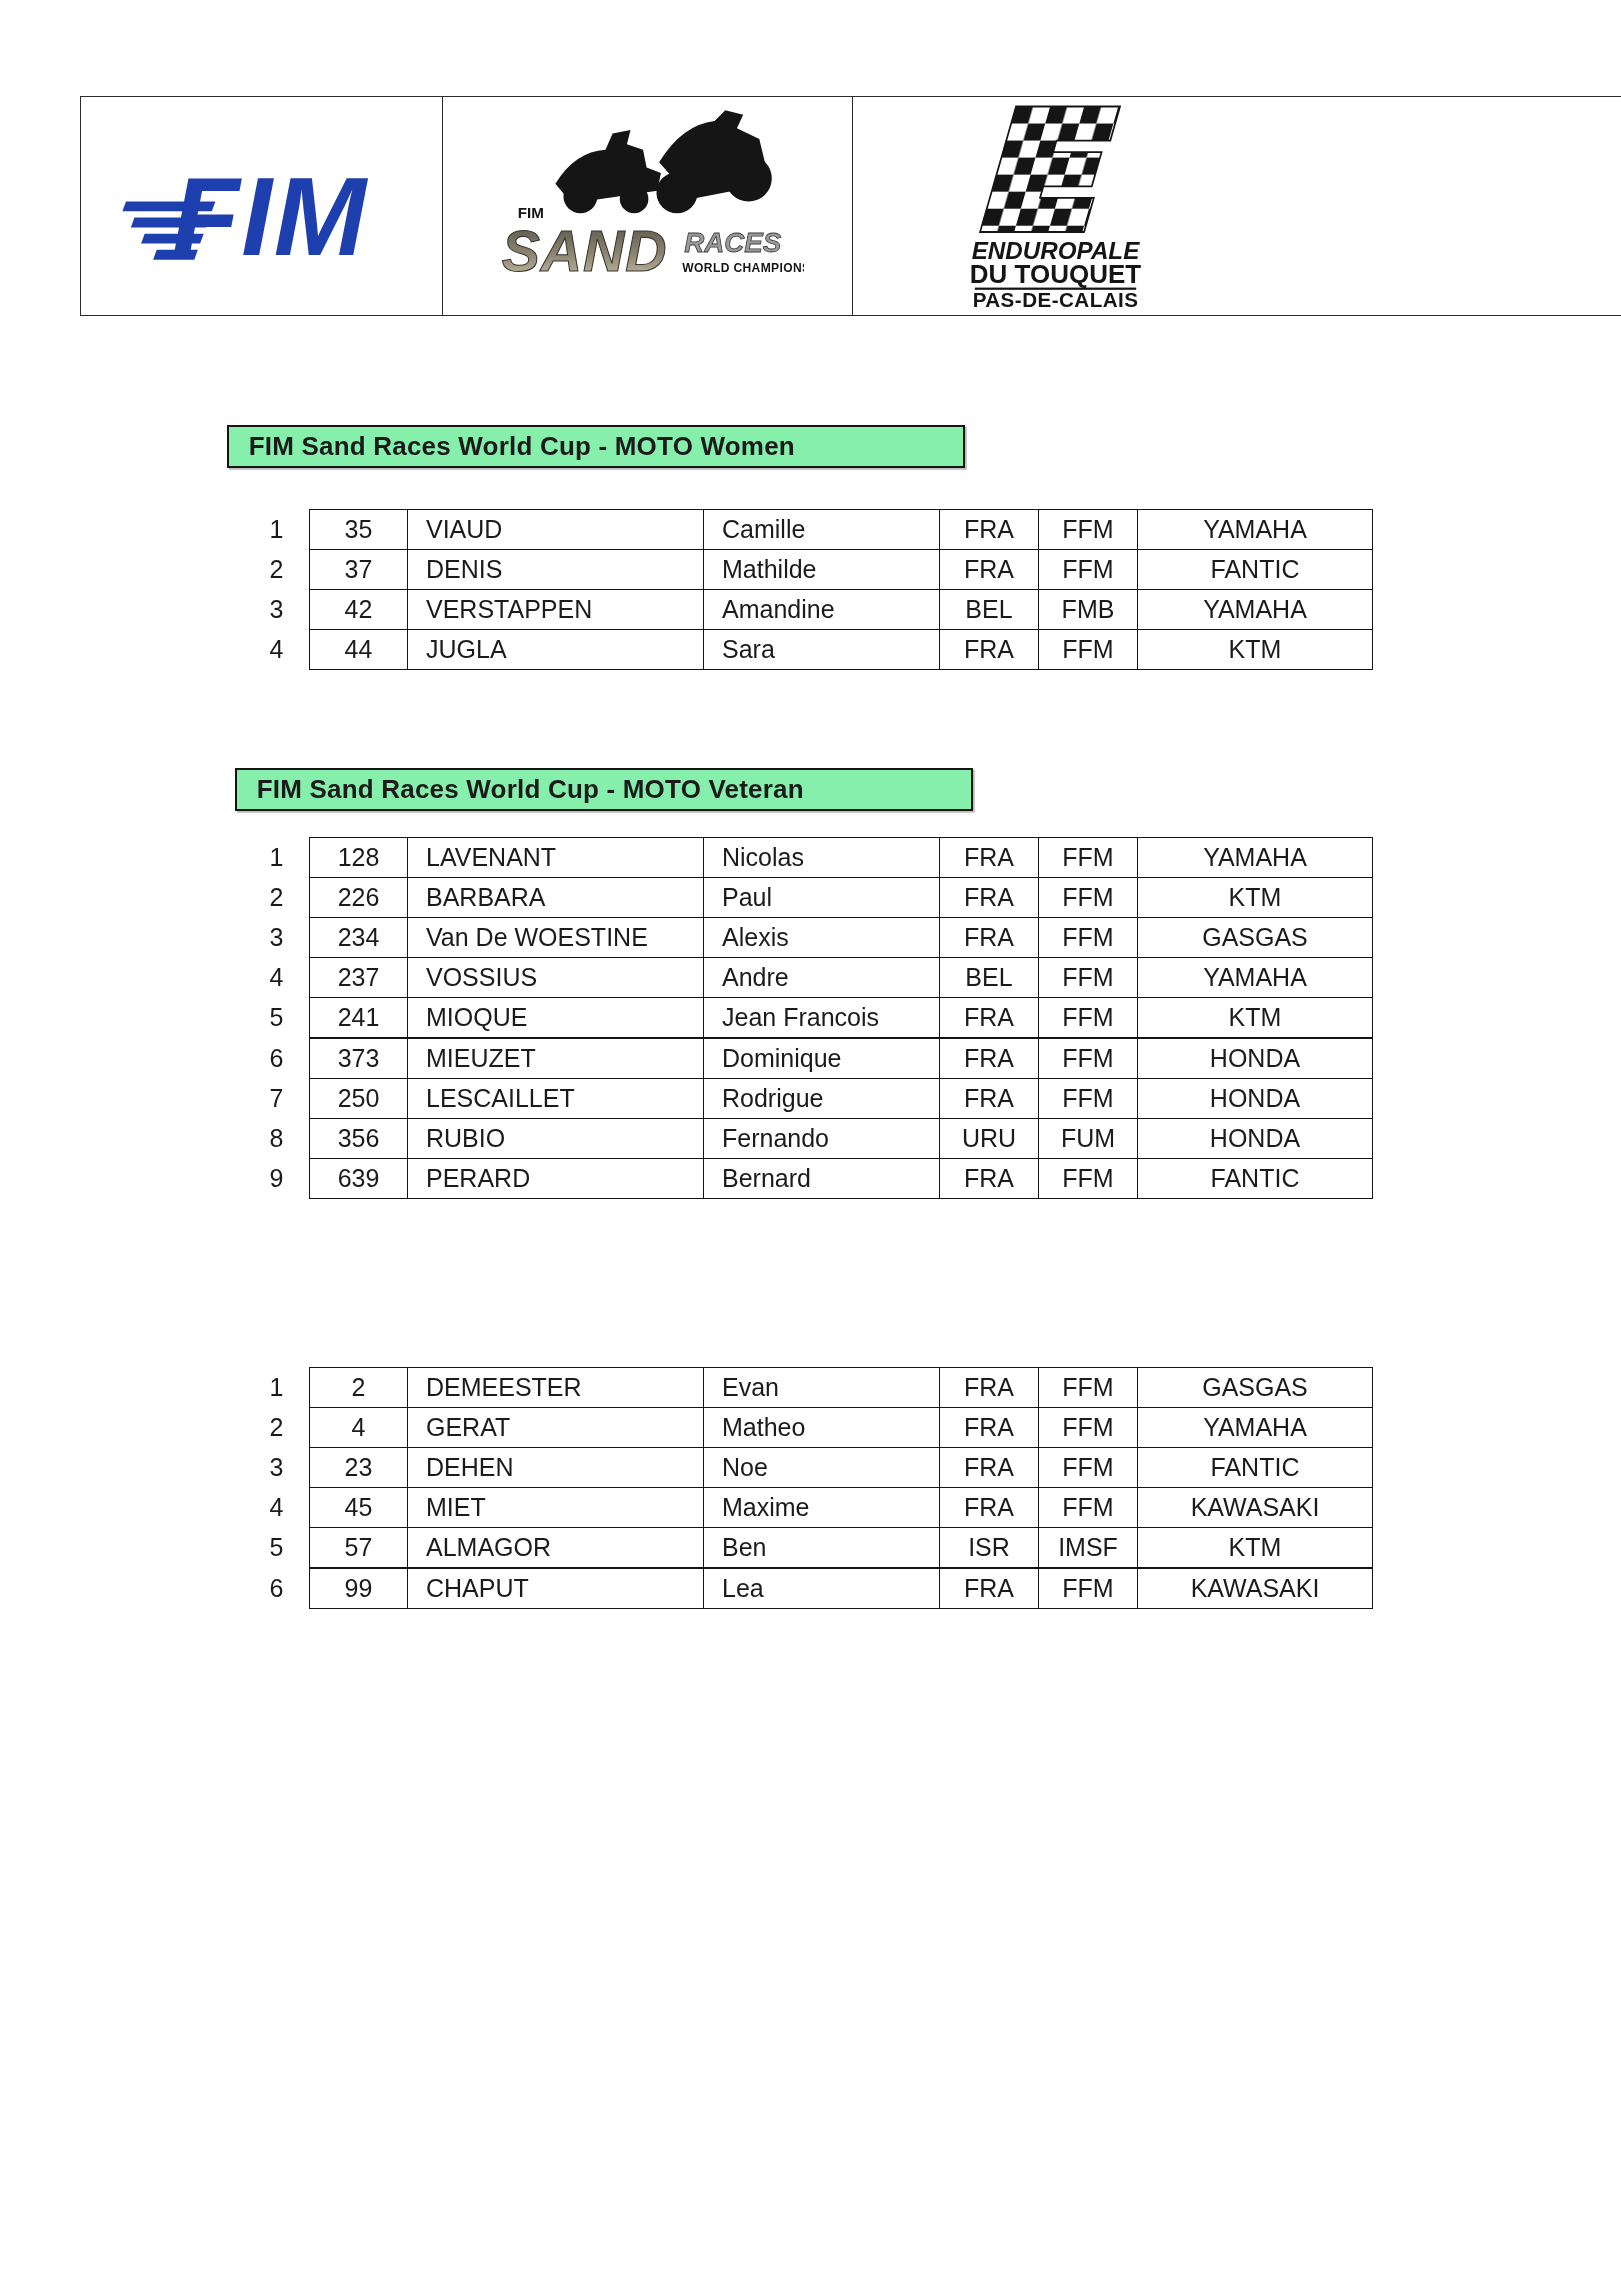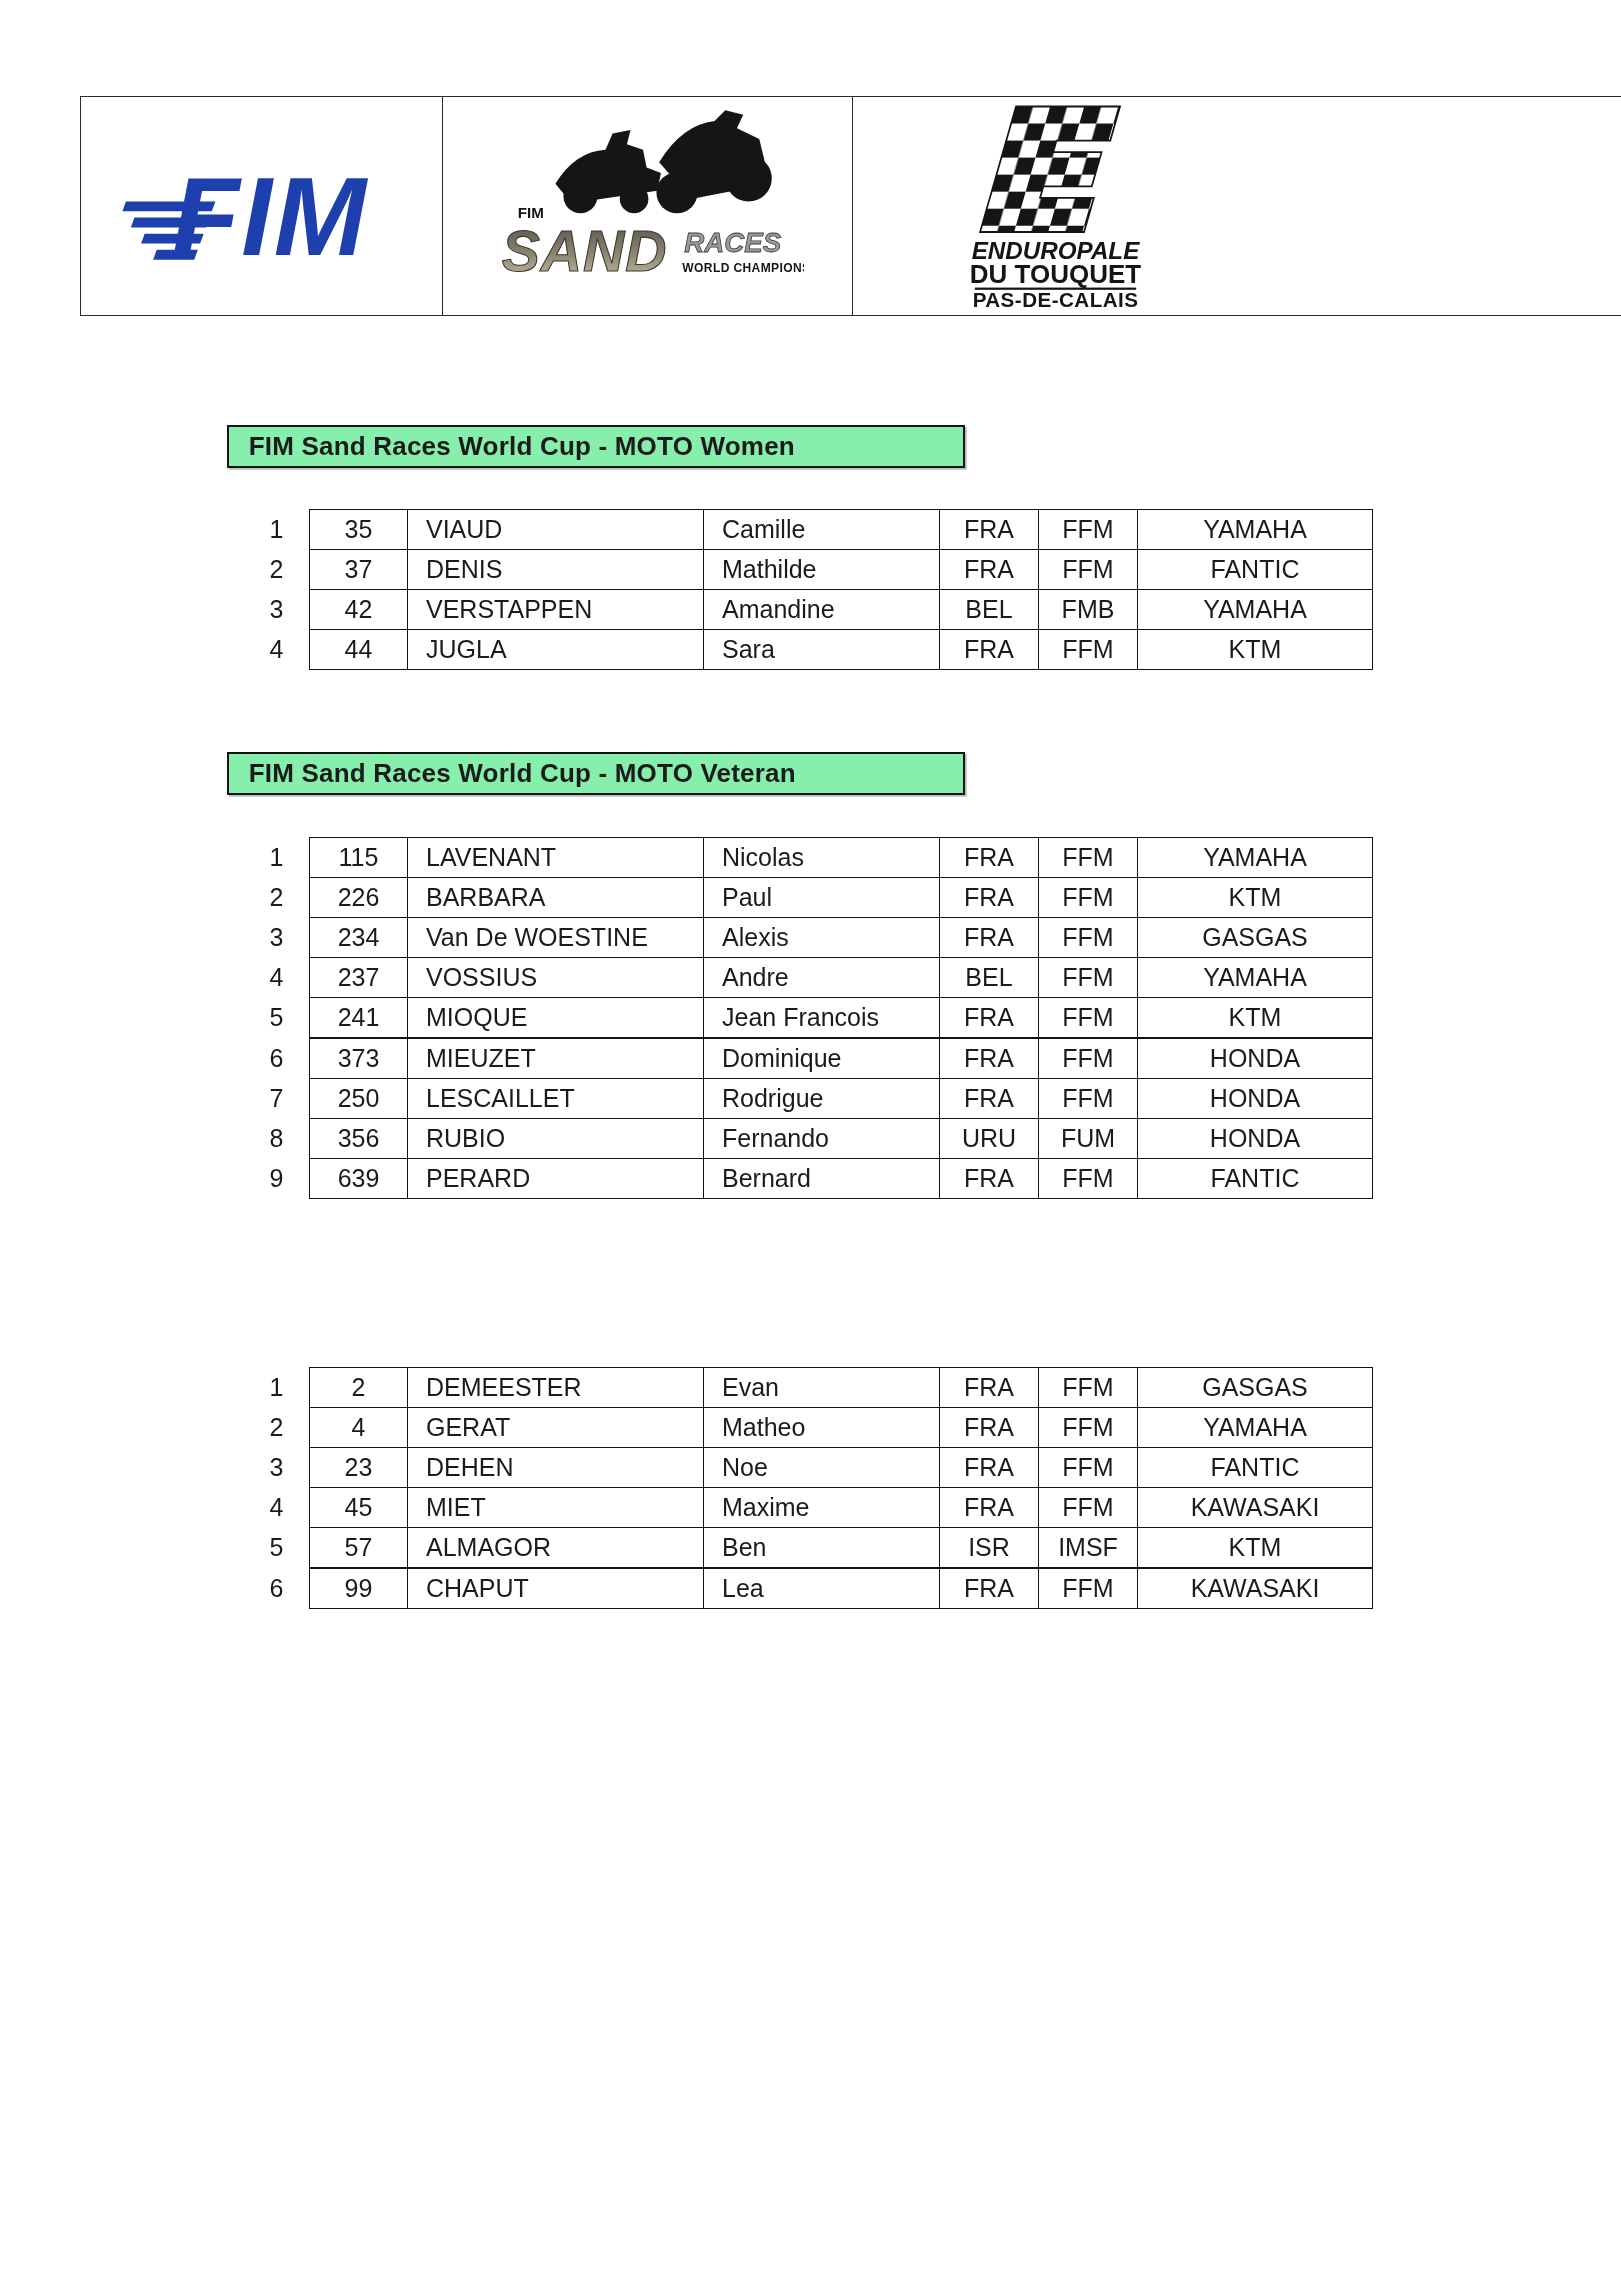--- a/index.html
+++ b/index.html
@@ -35,21 +35,21 @@
   .c.num  { width:99px; border-left:1.8px solid #141414; }
   .c.last { width:296px; justify-content:flex-start; padding-left:18px; }
   .c.first{ width:236px; justify-content:flex-start; padding-left:18px; }
   .c.cty  { width:99px; }
   .c.fed  { width:99px; }
   .c.brand{ width:235px; }
   #table-women   { top:509px; }
   #table-veteran { top:837px; }
   #table-junior  { top:1367px; }
   #title-women   { top:425px; }
-  #title-veteran { top:752px; }
+  #title-veteran { top:768px;margin-left:8px; }
   #title-junior  { top:1282px; }
   svg text { font-family:"Liberation Sans","DejaVu Sans",sans-serif; }
 </style>
 </head>
 <body>
 
 <div id="page">
 
   <div id="header-box">
 
@@ -151,21 +151,21 @@
         <div class="c last">JUGLA</div>
         <div class="c first">Sara</div>
         <div class="c cty">FRA</div>
         <div class="c fed">FFM</div>
         <div class="c brand">KTM</div>
       </div>
     </div>
   <div class="entry-table" id="table-veteran">
       <div class="trow">
         <div class="c rank">1</div>
-        <div class="c num">115</div>
+        <div class="c num">128</div>
         <div class="c last">LAVENANT</div>
         <div class="c first">Nicolas</div>
         <div class="c cty">FRA</div>
         <div class="c fed">FFM</div>
         <div class="c brand">YAMAHA</div>
       </div>
       <div class="trow">
         <div class="c rank">2</div>
         <div class="c num">226</div>
         <div class="c last">BARBARA</div>

